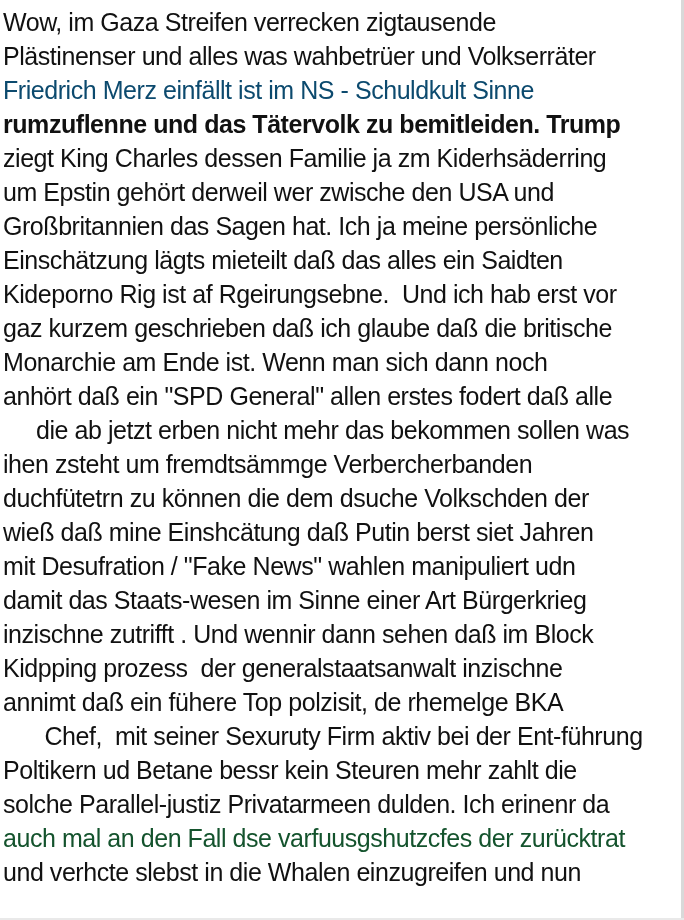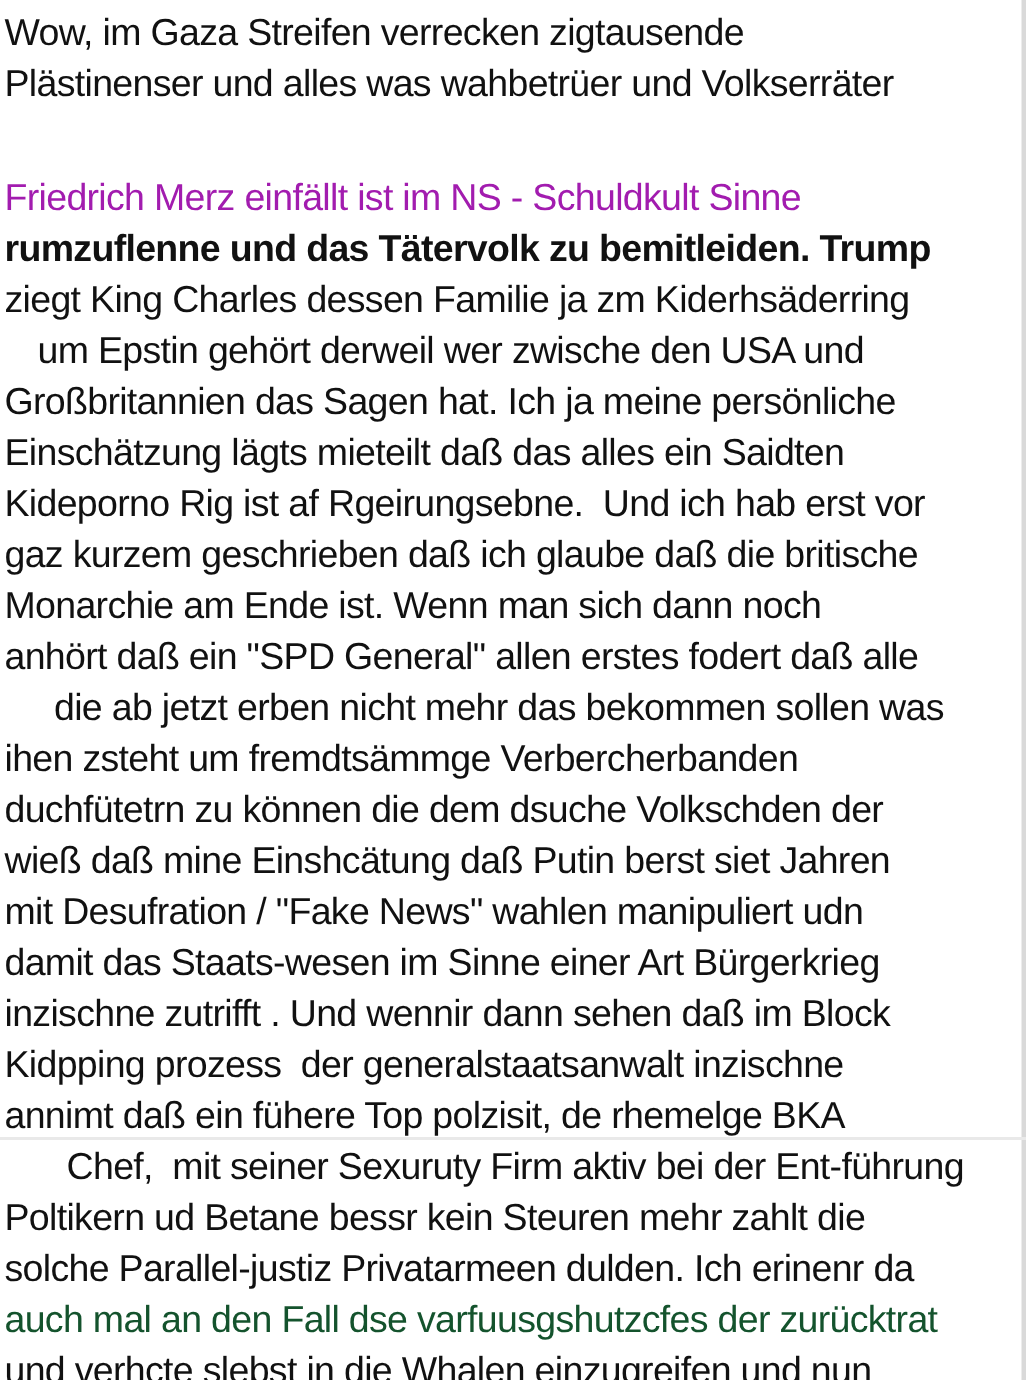--- a/index.html
+++ b/index.html
@@ -9,21 +9,21 @@
   body {
     width: 684px;
     height: 920px;
     overflow: hidden;
     background: #ffffff;
     font-family: "Liberation Sans", "DejaVu Sans", sans-serif;
   }
   .page {
     position: relative;
     width: 684px;
-    height: 760px;
+    height: 920px;
     box-sizing: border-box;
   }
   .text-body {
     position: absolute;
     top: 5px;
     left: 3px;
     right: 0;
   }
   .text-line {
     white-space: pre;
@@ -50,24 +50,24 @@
     background: #e9e9e9;
   }
 </style>
 </head>
 <body style="background: rgb(255, 255, 255);">
 
 <div class="page">
   <div class="text-body">
       <div class="text-line" style="color: rgb(17, 17, 17);">Wow, im Gaza Streifen verrecken zigtausende</div>
       <div class="text-line" style="color: rgb(17, 17, 17);">Plästinenser und alles was wahbetrüer und Volkserräter</div>
-      <div class="text-line" style="color: #a21caf; margin-top: 42px;">Friedrich Merz einfällt ist im NS - Schuldkult Sinne</div>
+      <div class="text-line" style="color: #0c4a6e;">Friedrich Merz einfällt ist im NS - Schuldkult Sinne</div>
       <div class="text-line" style="color: rgb(17, 17, 17); font-weight: bold;">rumzuflenne und das Tätervolk zu bemitleiden. Trump</div>
       <div class="text-line" style="color: rgb(17, 17, 17);">ziegt King Charles dessen Familie ja zm Kiderhsäderring</div>
-      <div class="text-line" style="color: rgb(17, 17, 17); margin-left: 22px;">um Epstin gehört derweil wer zwische den USA und</div>
+      <div class="text-line" style="color: rgb(17, 17, 17);">um Epstin gehört derweil wer zwische den USA und</div>
       <div class="text-line" style="color: rgb(17, 17, 17);">Großbritannien das Sagen hat. Ich ja meine persönliche</div>
       <div class="text-line" style="color: rgb(17, 17, 17);">Einschätzung lägts mieteilt daß das alles ein Saidten</div>
       <div class="text-line" style="color: rgb(17, 17, 17);">Kideporno Rig ist af Rgeirungsebne.  Und ich hab erst vor</div>
       <div class="text-line" style="color: rgb(17, 17, 17);">gaz kurzem geschrieben daß ich glaube daß die britische</div>
       <div class="text-line" style="color: rgb(17, 17, 17);">Monarchie am Ende ist. Wenn man sich dann noch</div>
       <div class="text-line" style="color: rgb(17, 17, 17);">anhört daß ein "SPD General" allen erstes fodert daß alle</div>
       <div class="text-line" style="color: rgb(17, 17, 17); margin-left: 33px;">die ab jetzt erben nicht mehr das bekommen sollen was</div>
       <div class="text-line" style="color: rgb(17, 17, 17);">ihen zsteht um fremdtsämmge Verbercherbanden</div>
       <div class="text-line" style="color: rgb(17, 17, 17);">duchfütetrn zu können die dem dsuche Volkschden der</div>
       <div class="text-line" style="color: rgb(17, 17, 17);">wieß daß mine Einshcätung daß Putin berst siet Jahren</div>

